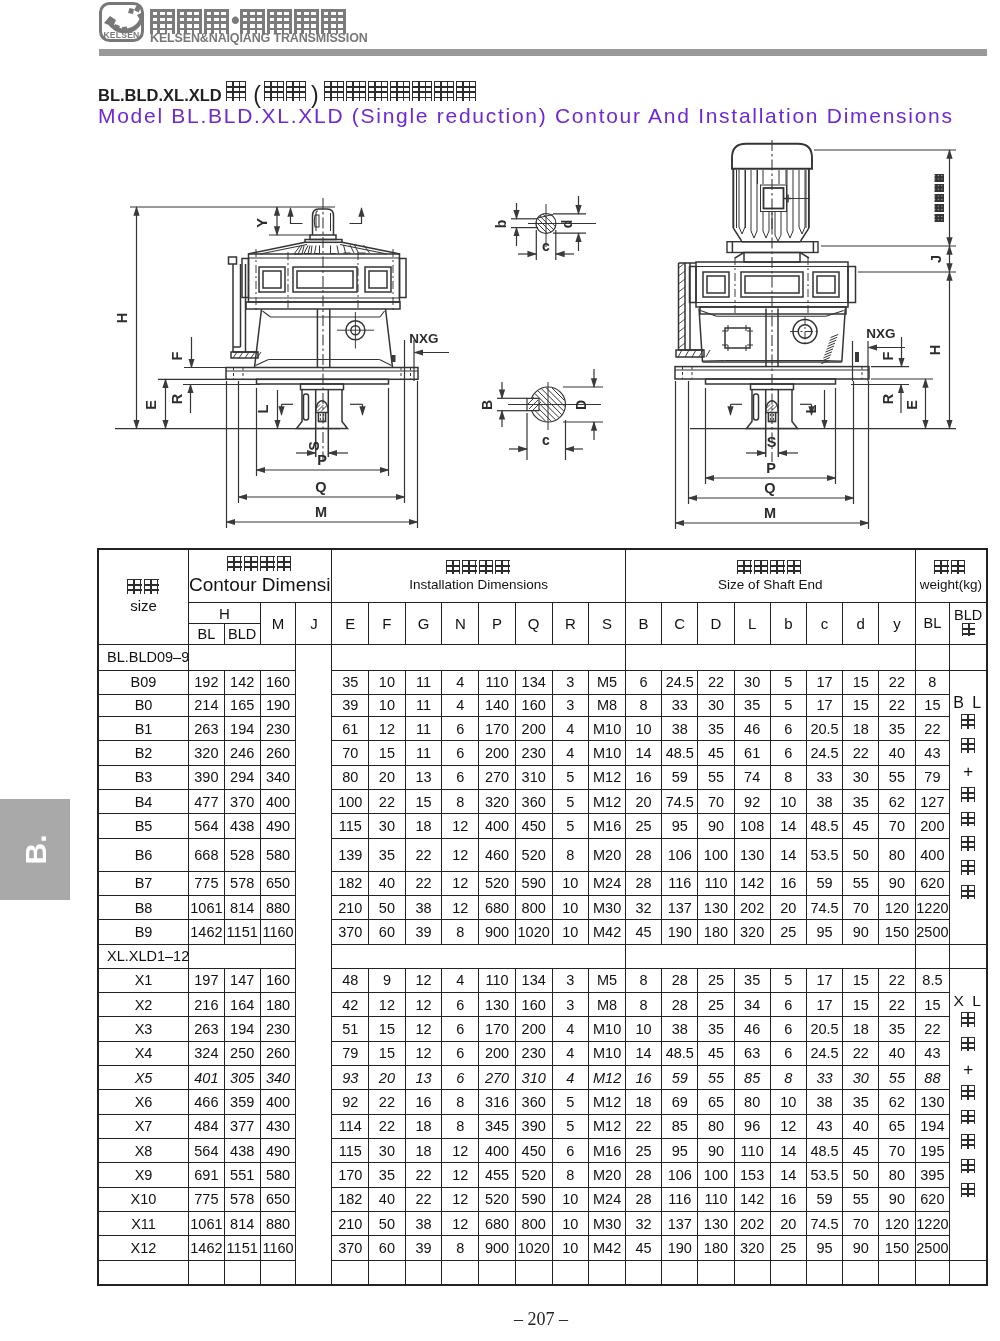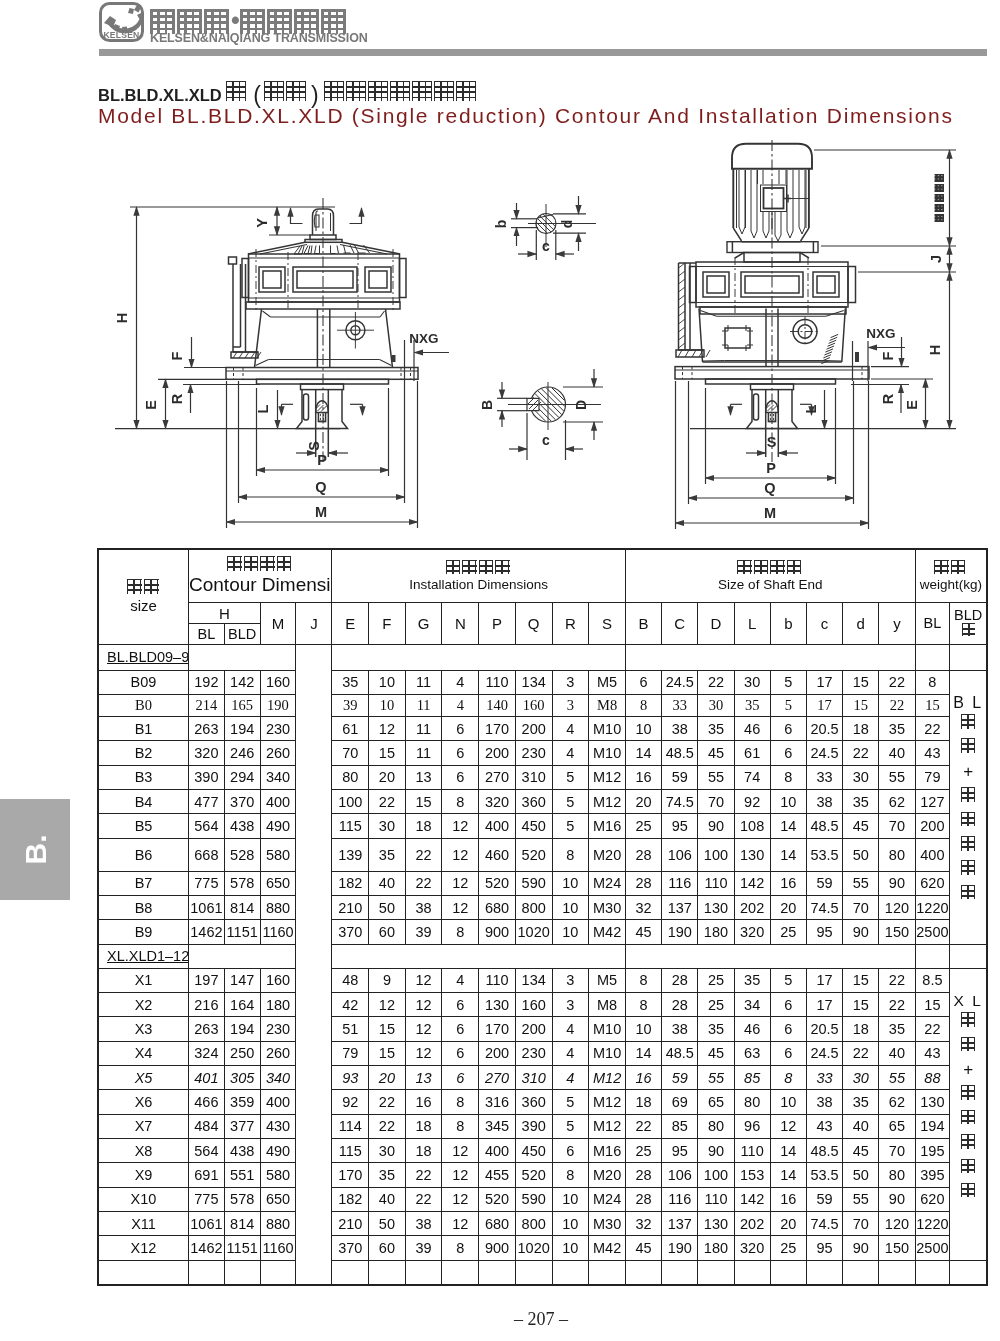--- a/index.html
+++ b/index.html
@@ -18,21 +18,21 @@
        repeating-linear-gradient(to right,#7b7b7b 0 2.6px,transparent 2.6px 7.4px);
   }
   
   #zhlogo .gg{width:25px;height:25px;margin-right:3.5px;}
   #bar{left:99px;top:49px;width:888px;height:7px;background:#999;}
   
   table{border-collapse:collapse;table-layout:fixed;}
   td{border:1px solid #222;padding:0;text-align:center;vertical-align:middle;
      font-size:14.5px;color:#111;overflow:hidden;white-space:nowrap;}
   td.nb{border-top:none;border-bottom:none;}
-  .sec{text-align:center;padding-left:8px;text-decoration:underline;}
+  .sec{text-align:center;padding-left:8px;}
   #tab{left:0;top:799px;width:70px;height:101px;background:#a9a9a9;}
   #tab div{width:70px;height:101px;display:flex;align-items:center;justify-content:center;
      transform:rotate(-90deg);color:#fff;font-weight:bold;font-size:30px;}
   #footer{left:41px;top:1309px;width:1000px;text-align:center;
      font-family:"Liberation Serif",serif;font-size:18px;color:#222;}
 </style>
 </head>
 <body>
 
   <svg class="abs" style="left:99px;top:2px" width="45" height="40" viewBox="0 0 45 40">
@@ -46,21 +46,21 @@
       <path d="M23,25 l1,5 4,-0.5 0,-5 z"></path>
       <path d="M16,22 l-1,5.5 4,1.5 2,-5 z"></path>
     </g>
     <text x="22.5" y="35.5" font-size="8.6" font-weight="bold" fill="#787878" text-anchor="middle" font-family="Liberation Sans" letter-spacing="0.2">KELSEN</text>
   </svg>
   <div class="abs" id="zhlogo" style="left:150px;top:6px;height:25px;"><span class="gg" style="width:25px;height:25px;margin-right:2px;"></span><span class="gg" style="width:25px;height:25px;margin-right:2px;"></span><span class="gg" style="width:25px;height:25px;margin-right:2px;"></span><span style="color:#7b7b7b;font-weight:bold;font-size:25px;vertical-align:5px;">•</span><span class="gg" style="width:25px;height:25px;margin-right:2px;"></span><span class="gg" style="width:25px;height:25px;margin-right:2px;"></span><span class="gg" style="width:25px;height:25px;margin-right:2px;"></span><span class="gg" style="width:25px;height:25px;margin-right:2px;"></span></div>
   <div class="abs" style="left:150px;top:30.5px;font-size:12.5px;font-weight:bold;color:#787878;letter-spacing:-0.14px;">KELSEN&amp;NAIQIANG TRANSMISSION</div>
   <div class="abs" id="bar"></div>
 
   <div class="abs" id="title1" style="left:98px;top:81px;font-size:16.5px;font-weight:bold;color:#1f1f1f;">BL.BLD.XL.XLD&nbsp;<span class="g" style="width:20px;height:20px;margin-right:2px;"></span><span style="font-size:23px;font-weight:normal;vertical-align:-2px;letter-spacing:0;padding:0 3px 0 5px;">(</span><span class="g" style="width:20px;height:20px;margin-right:2px;"></span><span class="g" style="width:20px;height:20px;margin-right:2px;"></span><span style="font-size:23px;font-weight:normal;vertical-align:-2px;letter-spacing:0;padding:0 5px 0 3px;">)</span><span class="g" style="width:20px;height:20px;margin-right:2px;"></span><span class="g" style="width:20px;height:20px;margin-right:2px;"></span><span class="g" style="width:20px;height:20px;margin-right:2px;"></span><span class="g" style="width:20px;height:20px;margin-right:2px;"></span><span class="g" style="width:20px;height:20px;margin-right:2px;"></span><span class="g" style="width:20px;height:20px;margin-right:2px;"></span><span class="g" style="width:20px;height:20px;margin-right:2px;"></span></div>
-  <div class="abs" style="left:98px;top:104px;font-size:21px;letter-spacing:1.72px;color:#7f1d1d;">Model BL.BLD.XL.XLD (Single reduction) Contour And Installation Dimensions</div>
+  <div class="abs" style="left:98px;top:104px;font-size:21px;letter-spacing:1.72px;color:#6d28d9;">Model BL.BLD.XL.XLD (Single reduction) Contour And Installation Dimensions</div>
 
   <svg id="drawing" class="abs" style="left:0;top:0" width="1000" height="545" viewBox="0 0 1000 545" fill="none" stroke="#343434" stroke-width="1.5">
     <defs>
       <marker id="ar" viewBox="0 0 10 10" refX="9" refY="5" markerWidth="8.2" markerHeight="8.2" orient="auto-start-reverse">
         <path d="M0,1.8 L10,5 L0,8.2 z" fill="#3a3a3a" stroke="none"></path>
       </marker>
       <pattern id="cjkp" width="3.6" height="3.4" patternUnits="userSpaceOnUse">
         <rect width="3.6" height="3.4" fill="#fff"></rect>
         <rect width="3.6" height="1.1" fill="#3a3a3a"></rect>
         <rect width="1.1" height="3.4" fill="#3a3a3a"></rect>
@@ -525,21 +525,21 @@
             <div style="height:24.4px;line-height:24.4px;"><span class="g" style="width:14.5px;height:14.5px;"></span></div>
             <div style="height:24.4px;line-height:24.4px;"><span class="g" style="width:14.5px;height:14.5px;"></span></div>
             <div style="height:24.4px;font-size:17px;line-height:24.4px;">+</div>
             <div style="height:24.4px;line-height:24.4px;"><span class="g" style="width:14.5px;height:14.5px;"></span></div>
             <div style="height:24.4px;line-height:24.4px;"><span class="g" style="width:14.5px;height:14.5px;"></span></div>
             <div style="height:24.4px;line-height:24.4px;"><span class="g" style="width:14.5px;height:14.5px;"></span></div>
             <div style="height:24.4px;line-height:24.4px;"><span class="g" style="width:14.5px;height:14.5px;"></span></div>
             <div style="height:24.4px;line-height:24.4px;"><span class="g" style="width:14.5px;height:14.5px;"></span></div>
           </td>
         </tr>
-        <tr style="height:22px;font-family:Liberation Serif, serif;">
+        <tr style="height:22px;">
           <td>B0</td>
           <td>214</td>
           <td>165</td>
           <td>190</td>
           <td>39</td>
           <td>10</td>
           <td>11</td>
           <td>4</td>
           <td>140</td>
           <td>160</td>

